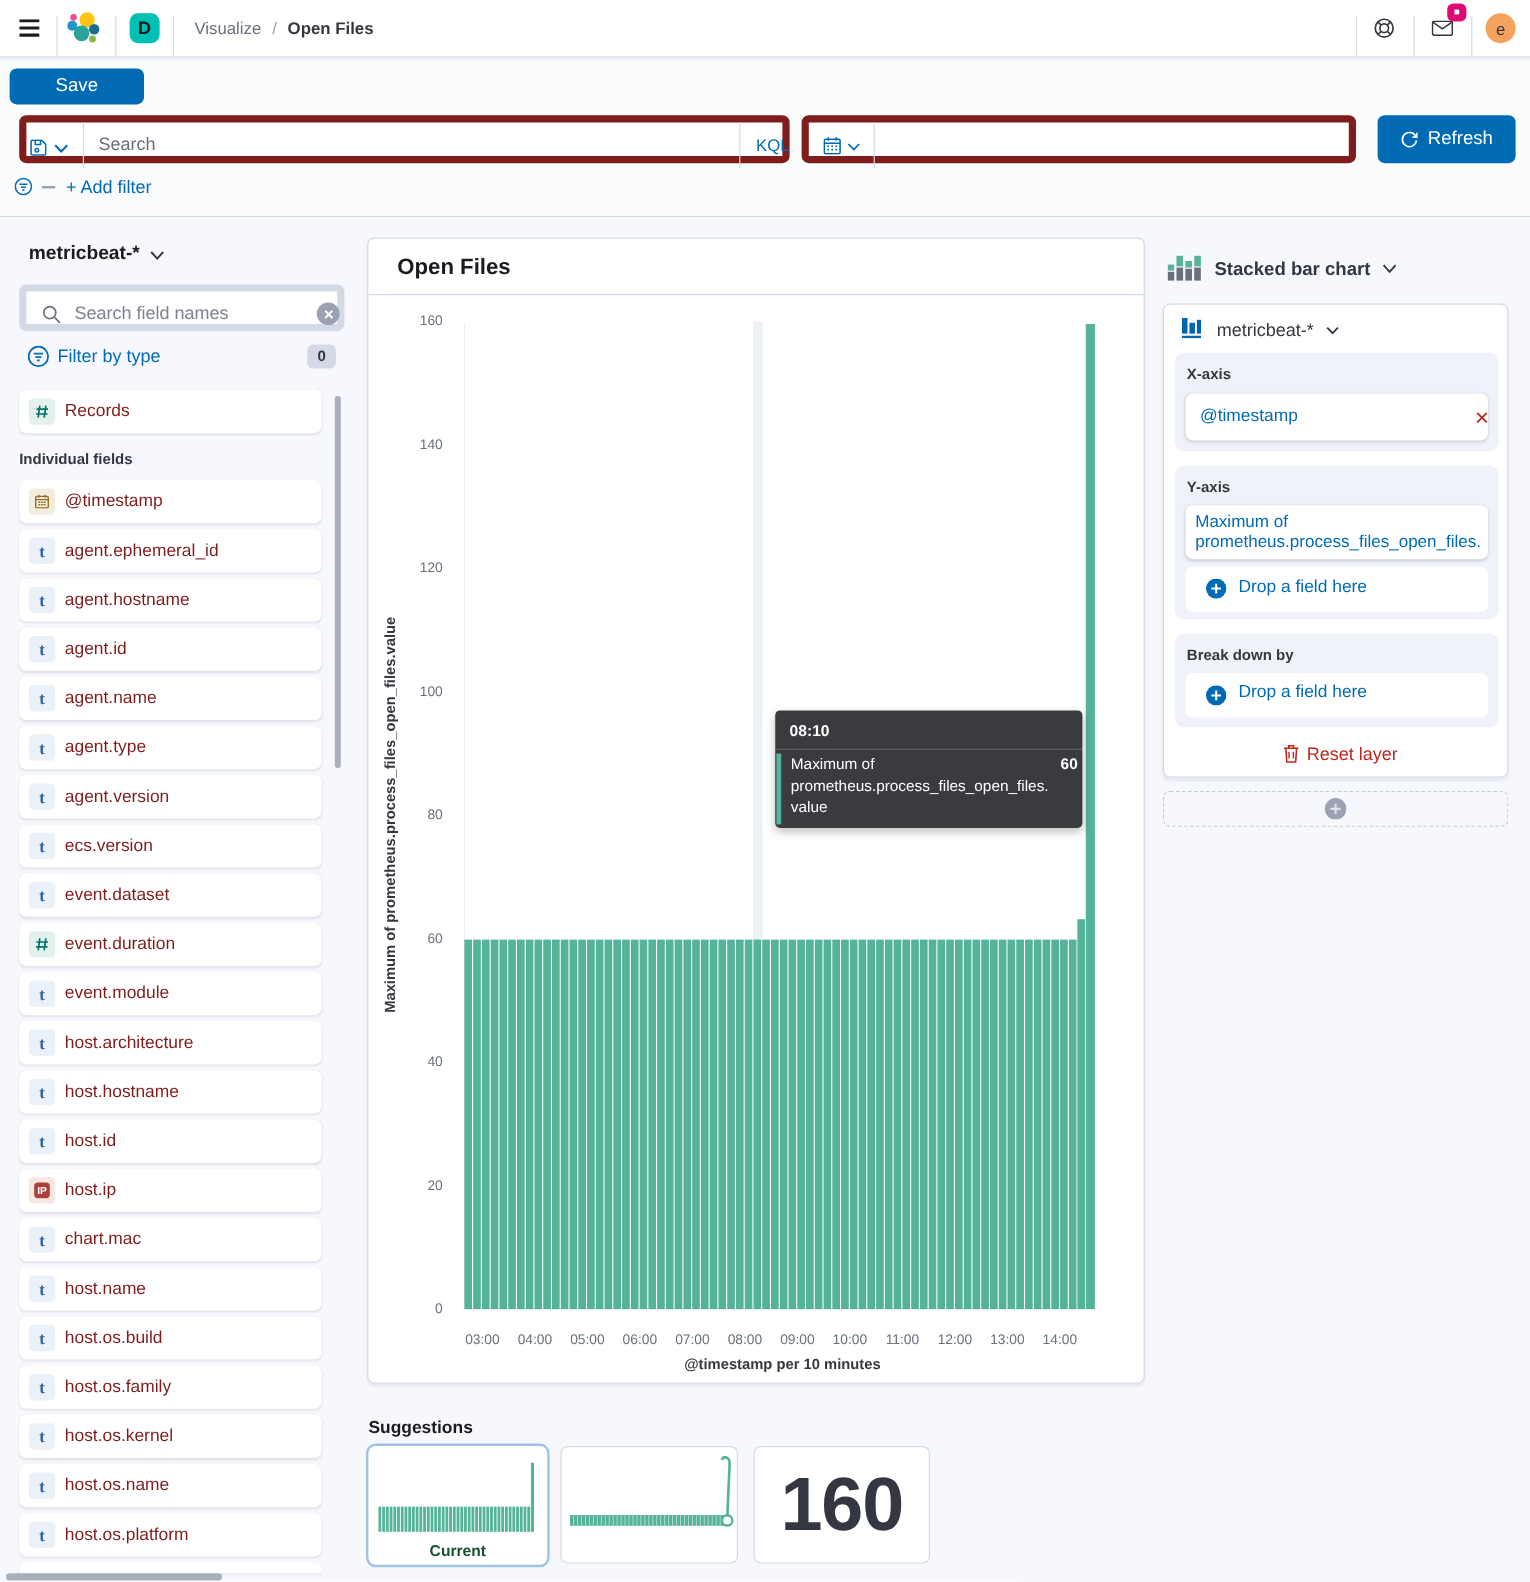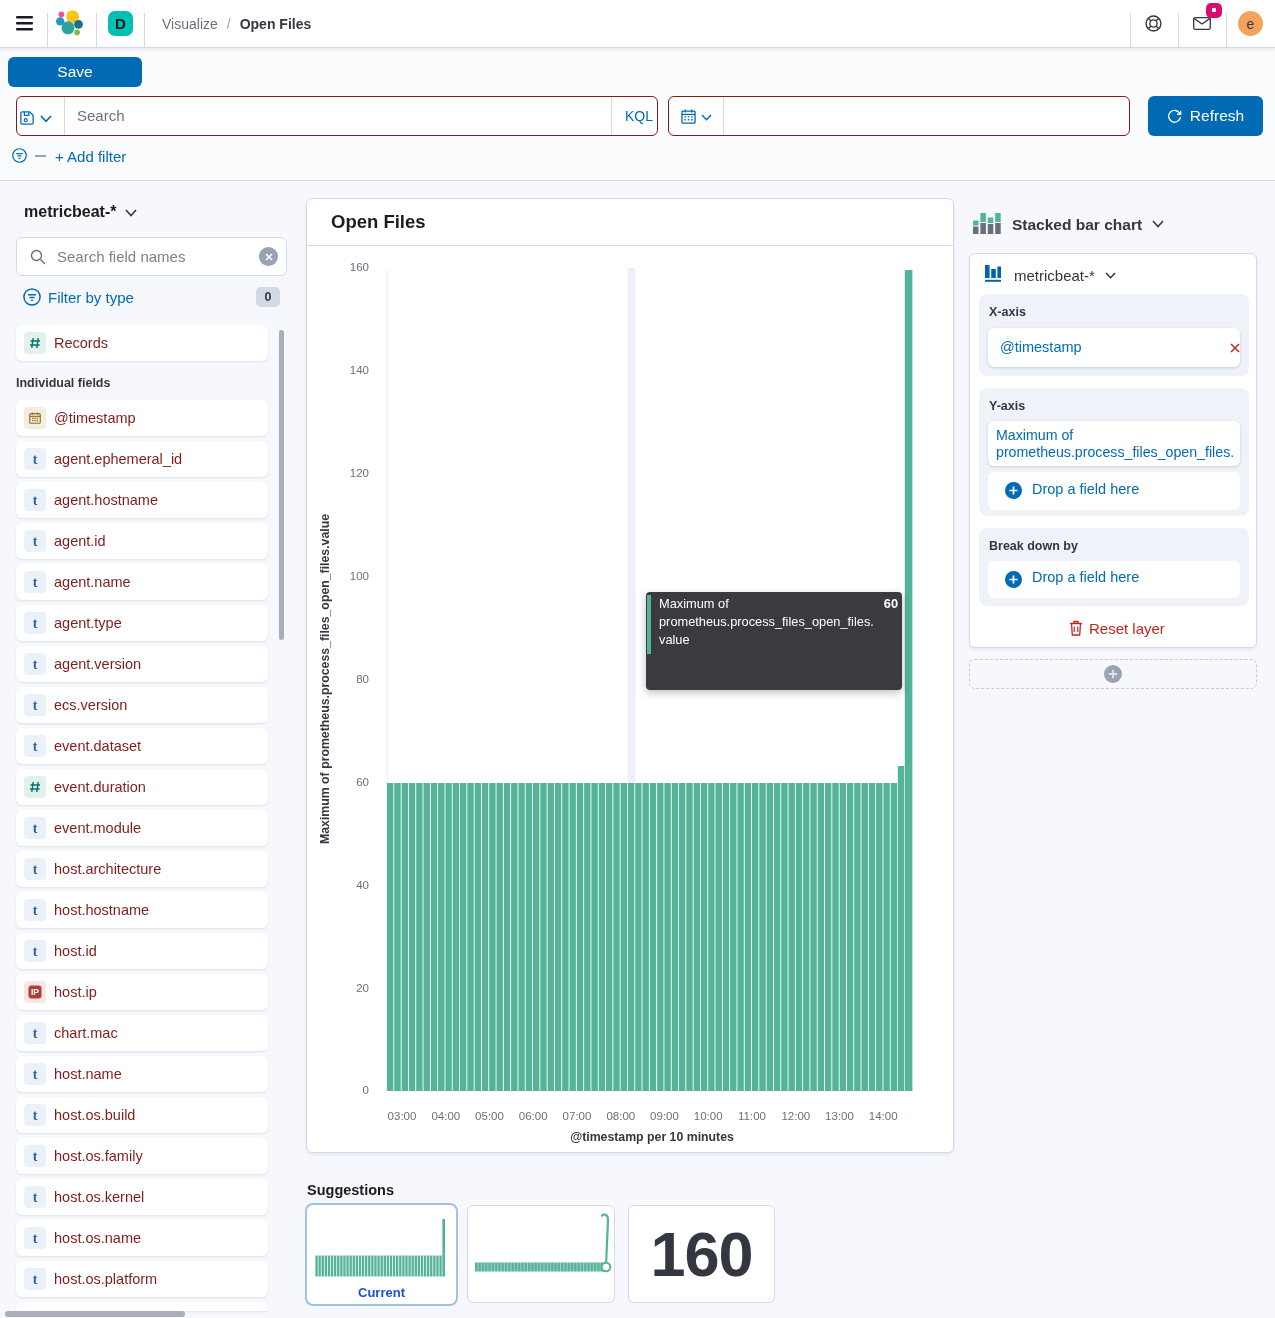--- a/index.html
+++ b/index.html
@@ -10,21 +10,21 @@
   #chrome { position:absolute; left:0; top:0; width:1275px; height:48px; background:#fff; border-bottom:1px solid #d3dae6; box-shadow:0 2px 3px rgba(120,130,150,0.15); z-index:30; }
   .vsep { position:absolute; top:13px; height:34px; width:1px; background:#d3dae6; }
   #subhead { position:absolute; left:0; top:48px; width:1275px; height:133px; background:#fafbfd; border-bottom:1px solid #d3dae6; z-index:20; }
   #content { position:absolute; left:0; top:182px; width:1275px; height:1136px; background:#f7f8fd; }
   .crumb1 { color:#69707d; font-size:14px; }
   .crumbsep { color:#9aa2b1; font-size:14px; padding:0 9px; }
   .crumb2 { color:#343741; font-size:14px; font-weight:bold; }
   
   .btnblue { background:#006bb4; color:#fff; border-radius:6px; font-weight:bold; font-size:15px; display:flex; align-items:center; justify-content:center; }
   
-  .qbox { position:absolute; background:#fff; border:1px solid #7f1d1d; border-radius:6px; }
+  .qbox { position:absolute; background:#fff; border:6px solid #7f1d1d; border-radius:6px; }
   
   .frow { position:absolute; left:16px; width:252px; height:36px; background:#fff; border-radius:6px; box-shadow:0 1px 2px rgba(110,120,140,0.18); display:flex; align-items:center; }
   .tok { width:22px; height:22px; margin-left:8px; border-radius:4px; display:flex; align-items:center; justify-content:center; flex:none; }
   .tok-t { background:#ebf1f8; }
   .tok-d { background:#f2eddf; }
   .tok-n { background:#e3f1ec; }
   .tok-ip { background:#f6e6e4; }
   .fname { margin-left:8px; font-size:14.5px; color:#7f1d1d; }
   
   .seclabel { font-size:12.5px; font-weight:bold; color:#343741; }
@@ -352,20 +352,21 @@
       <text x="358.5" y="874" text-anchor="middle" font-size="11.5" fill="#69707d">09:00</text>
       <text x="402.2" y="874" text-anchor="middle" font-size="11.5" fill="#69707d">10:00</text>
       <text x="446.0" y="874" text-anchor="middle" font-size="11.5" fill="#69707d">11:00</text>
       <text x="489.8" y="874" text-anchor="middle" font-size="11.5" fill="#69707d">12:00</text>
       <text x="533.5" y="874" text-anchor="middle" font-size="11.5" fill="#69707d">13:00</text>
       <text x="577.2" y="874" text-anchor="middle" font-size="11.5" fill="#69707d">14:00</text>
       <text x="346" y="895" text-anchor="middle" font-size="12.3" font-weight="bold" fill="#343741">@timestamp per 10 minutes</text>
     </svg>
 
     <div class="abs" style="left:646px;top:410px;width:256px;height:98px;background:rgba(52,53,57,0.97);border-radius:4px;box-shadow:0 3px 8px rgba(0,0,0,0.25);z-index:5;color:#fff;">
+      <div style="height:33px;border-bottom:1px solid rgba(255,255,255,0.18);padding:9px 12px 0 12px;font-size:13px;font-weight:bold;">08:10</div>
       <div style="display:flex;padding-top:3px;">
         <div style="width:4px;margin-left:1px;height:59px;background:#54b399;flex:none;"></div>
         <div style="padding:0 10px 0 8px;font-size:12.8px;line-height:18px;flex:1;">Maximum of prometheus.process_files_open_files.<br>value</div>
         <div style="font-size:12.8px;font-weight:bold;padding:1px 12px 0 0;">60</div>
       </div>
     </div>
 
     <div class="abs" style="left:279px;top:148px;width:5px;height:310px;background:#a9afba;border-radius:3px;"></div>
     <div class="abs" style="left:5px;top:1129px;width:180px;height:6px;background:#a9afba;border-radius:3px;"></div>
 
@@ -485,21 +486,21 @@
             <rect x="105.80" y="40.5" width="2.35" height="21"></rect>
             <rect x="108.90" y="40.5" width="2.35" height="21"></rect>
             <rect x="112.00" y="40.5" width="2.35" height="21"></rect>
             <rect x="115.10" y="40.5" width="2.35" height="21"></rect>
             <rect x="118.20" y="40.5" width="2.35" height="21"></rect>
             <rect x="121.30" y="40.5" width="2.35" height="21"></rect>
             <rect x="124.40" y="40.5" width="2.35" height="21"></rect>
           </g>
         <rect x="127.4" y="4" width="2.6" height="57.5" fill="#54b399"></rect>
       </svg>
-      <div class="abs" style="left:0;top:80px;width:100%;text-align:center;font-size:13px;font-weight:bold;color:#1d4ed8;">Current</div>
+      <div class="abs" style="left:0;top:80px;width:100%;text-align:center;font-size:13px;font-weight:bold;color:#14532d;">Current</div>
     </div>
     <div class="sugg" style="left:467px;top:1023px;width:148px;height:98px;">
       <svg class="abs" style="left:6px;top:4px;" width="140" height="70" viewBox="0 0 140 70">
         <rect x="1" y="52.5" width="132" height="9" fill="#54b399"></rect>
         <g stroke="#ffffff" stroke-width="0.8" opacity="0.55">
             <line x1="4.0" y1="52.5" x2="4.0" y2="61.5"></line>
             <line x1="7.3" y1="52.5" x2="7.3" y2="61.5"></line>
             <line x1="10.6" y1="52.5" x2="10.6" y2="61.5"></line>
             <line x1="13.9" y1="52.5" x2="13.9" y2="61.5"></line>
             <line x1="17.2" y1="52.5" x2="17.2" y2="61.5"></line>
@@ -541,21 +542,21 @@
         <path d="M132 56 L134 10 C134.3 4.5 129.5 2.5 127.5 6.5" stroke="#54b399" stroke-width="2.2" fill="none"></path>
         <circle cx="132" cy="57" r="4.3" fill="#fff" stroke="#54b399" stroke-width="2"></circle>
       </svg>
     </div>
     <div class="sugg" style="left:628px;top:1023px;width:147px;height:98px;display:flex;align-items:center;justify-content:center;">
       <div style="font-size:63px;font-weight:bold;color:#343741;letter-spacing:-1px;">160</div>
     </div>
   </div>
   <div id="subhead">
 
-    <div class="btnblue abs" style="left:8px;top:9px;width:134px;height:30px;font-weight:normal;font-size:15.5px;">Save</div>
+    <div class="btnblue abs" style="left:8px;top:9px;width:112px;height:30px;font-weight:normal;font-size:15.5px;">Save</div>
 
     <div class="qbox" style="left:16px;top:48px;width:642px;height:40px;">
       <svg class="abs" style="left:3px;top:14px;" width="14" height="14" viewBox="0 0 16 16" fill="none" stroke="#006bb4" stroke-width="1.5">
         <path d="M1 2.5 a1.5 1.5 0 0 1 1.5-1.5 H11 L15 5 V13.5 a1.5 1.5 0 0 1 -1.5 1.5 H2.5 a1.5 1.5 0 0 1 -1.5-1.5 Z"></path>
         <path d="M5 1.2 V5 H10 V1.2" stroke-width="1.4"></path>
         <circle cx="6.5" cy="10.5" r="1.7" stroke-width="1.4"></circle>
       </svg>
       <svg class="abs" style="left:23px;top:17.5px;" width="12" height="8" viewBox="0 0 12 8" fill="none" stroke="#006bb4" stroke-width="1.7">
           <path d="M1 1 L6 6.3 L11 1"></path>
         </svg>

